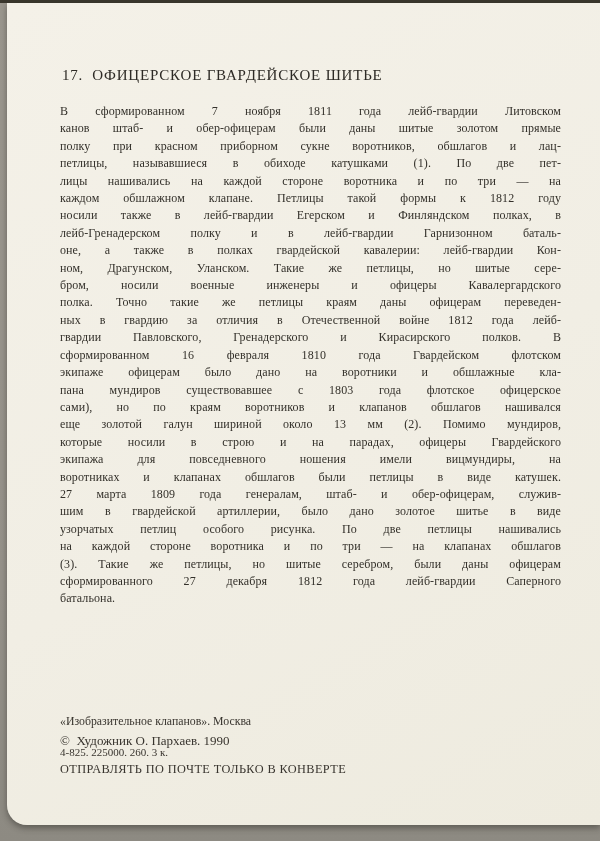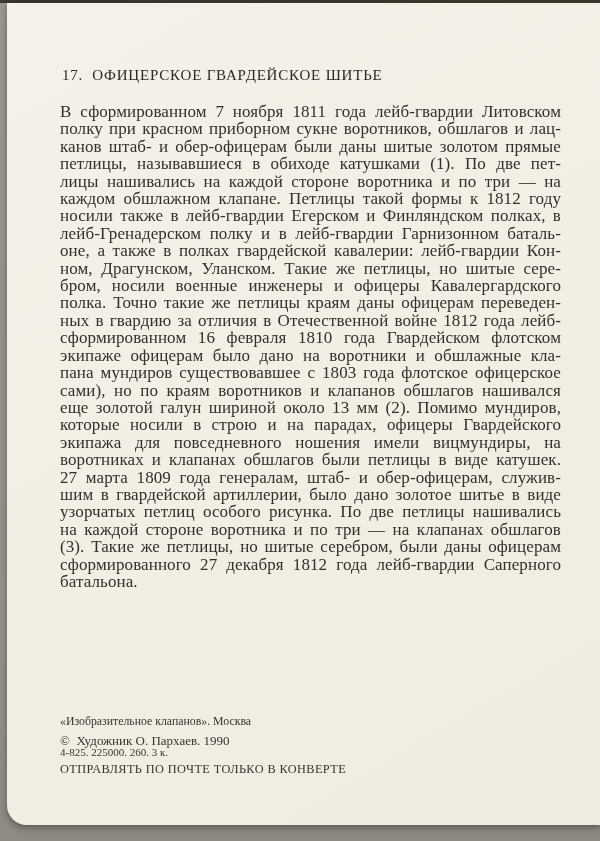--- a/index.html
+++ b/index.html
@@ -14,21 +14,21 @@
     background:linear-gradient(150deg,#f4f1e8 0%,#f1eee4 55%,#eeebdf 100%);
     border-bottom-left-radius:20px;
     box-shadow:0 3px 6px rgba(35,33,28,0.45);
   }
   .title {
     position:absolute; left:55px; top:64px;
     font-size:15px; letter-spacing:0.8px; color:#2d2a25; white-space:pre;
   }
   .body-text {
     position:absolute; left:53px; top:100px; width:501px;
-    font-size:17px; line-height:17.4px; color:#33302a; letter-spacing:0.1px;
+    font-size:12px; line-height:17.4px; color:#33302a; letter-spacing:0.1px;
   }
   .body-line { text-align:justify; text-align-last:justify; }
   .body-line.last-line { text-align-last:left; }
   .footer-line { position:absolute; left:53px; color:#38342e; white-space:pre; }
   .publisher   { top:711px; font-size:11.8px; }
   .copyright   { top:730px; font-size:13px;font-family:Liberation Serif, serif; }
   .print-code  { top:743px; font-size:11px; }
   .postal      { top:759px; font-size:12.3px; letter-spacing:0.4px; }
   .watermark {
     position:absolute; right:9px; bottom:4px;
@@ -48,32 +48,33 @@
 <body>
 
 <div class="canvas">
   <div class="top-edge"></div>
 
   <div class="card">
     <div class="title">17.  ОФИЦЕРСКОЕ ГВАРДЕЙСКОЕ ШИТЬЕ</div>
 
     <div class="body-text">
         <div class="body-line">В сформированном 7 ноября 1811 года лейб-гвардии Литовском</div>
+        <div class="body-line">канов штаб- и обер-офицерам были даны шитые золотом прямые</div>
         <div class="body-line">полку при красном приборном сукне воротников, обшлагов и лац-</div>
-        <div class="body-line">канов штаб- и обер-офицерам были даны шитые золотом прямые</div>
         <div class="body-line">петлицы, называвшиеся в обиходе катушками (1). По две пет-</div>
         <div class="body-line">лицы нашивались на каждой стороне воротника и по три — на</div>
         <div class="body-line">каждом обшлажном клапане. Петлицы такой формы к 1812 году</div>
         <div class="body-line">носили также в лейб-гвардии Егерском и Финляндском полках, в</div>
         <div class="body-line">лейб-Гренадерском полку и в лейб-гвардии Гарнизонном баталь-</div>
         <div class="body-line">оне, а также в полках гвардейской кавалерии: лейб-гвардии Кон-</div>
         <div class="body-line">ном, Драгунском, Уланском. Такие же петлицы, но шитые сере-</div>
         <div class="body-line">бром, носили военные инженеры и офицеры Кавалергардского</div>
         <div class="body-line">полка. Точно такие же петлицы краям даны офицерам переведен-</div>
         <div class="body-line">ных в гвардию за отличия в Отечественной войне 1812 года лейб-</div>
+        <div class="body-line">гвардии Павловского, Гренадерского и Кирасирского полков. В</div>
         <div class="body-line">сформированном 16 февраля 1810 года Гвардейском флотском</div>
         <div class="body-line">экипаже офицерам было дано на воротники и обшлажные кла-</div>
         <div class="body-line">пана мундиров существовавшее с 1803 года флотское офицерское</div>
         <div class="body-line">сами), но по краям воротников и клапанов обшлагов нашивался</div>
         <div class="body-line">еще золотой галун шириной около 13 мм (2). Помимо мундиров,</div>
         <div class="body-line">которые носили в строю и на парадах, офицеры Гвардейского</div>
         <div class="body-line">экипажа для повседневного ношения имели вицмундиры, на</div>
         <div class="body-line">воротниках и клапанах обшлагов были петлицы в виде катушек.</div>
         <div class="body-line">27 марта 1809 года генералам, штаб- и обер-офицерам, служив-</div>
         <div class="body-line">шим в гвардейской артиллерии, было дано золотое шитье в виде</div>

